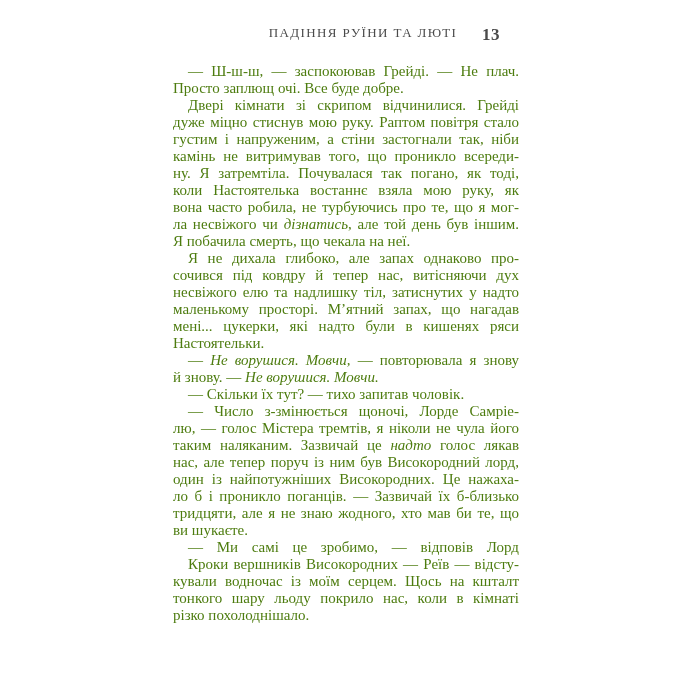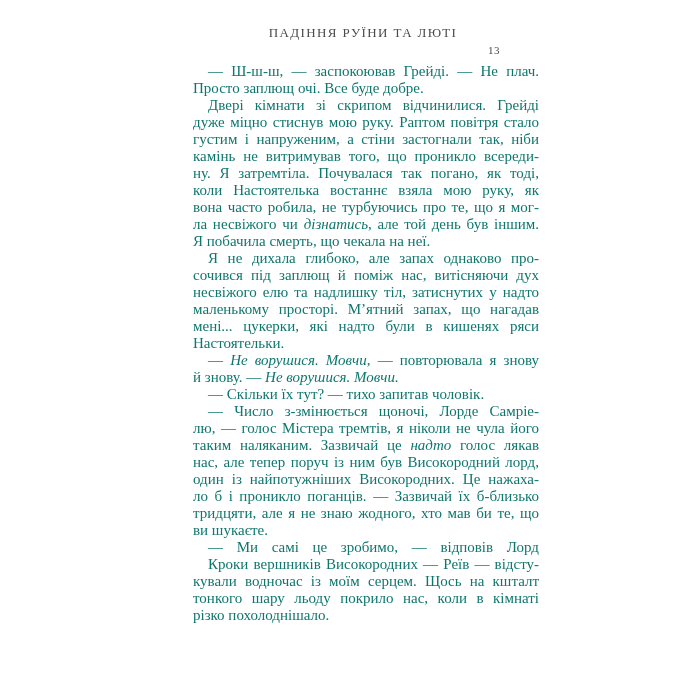--- a/index.html
+++ b/index.html
@@ -28,36 +28,36 @@
     position: relative;
     left: 17px;
     font-size: 13px;
     line-height: 14px;
     letter-spacing: 1.4px;
     color: #4a4a4a;
     white-space: nowrap;
   }
   .running-pagenum {
     position: absolute;
-    top: 18px;
+    top: 2px;
     right: 19px;
-    font-size: 11px;
+    font-size: 17px;
     line-height: 13px;
     letter-spacing: 0.5px;
     color: #4a4a4a;
+    font-weight: bold;
   }
   .page-text {
     position: absolute;
     top: 63px;
     left: 173px;
     width: 346px;
     font-size: 15px;
     line-height: 17px;
-    color: #0f766e;
-    margin-left: 20px;
+    color: #4d7c0f;
   }
   .para {
     margin: 0;
     padding: 0;
   }
   .tline {
     text-align: justify;
     text-align-last: justify;
     white-space: normal;
   }
@@ -91,21 +91,21 @@
         <div class="tline"><span>густим і напруженим, а стіни застогнали так, ніби</span></div>
         <div class="tline"><span>камінь не витримував того, що проникло всереди-</span></div>
         <div class="tline"><span>ну. Я затремтіла. Почувалася так погано, як тоді,</span></div>
         <div class="tline"><span>коли Настоятелька востаннє взяла мою руку, як</span></div>
         <div class="tline"><span>вона часто робила, не турбуючись про те, що я мог-</span></div>
         <div class="tline"><span>ла несвіжого чи </span><em>дізнатись</em><span>, але той день був іншим.</span></div>
         <div class="tline tline-last"><span>Я побачила смерть, що чекала на неї.</span></div>
       </div>
       <div class="para">
         <div class="tline tline-first"><span>Я не дихала глибоко, але запах однаково про-</span></div>
-        <div class="tline"><span>сочився під заплющ й поміж нас, витісняючи дух</span></div>
+        <div class="tline"><span>сочився під ковдру й тепер нас, витісняючи дух</span></div>
         <div class="tline"><span>несвіжого елю та надлишку тіл, затиснутих у надто</span></div>
         <div class="tline"><span>маленькому просторі. М’ятний запах, що нагадав</span></div>
         <div class="tline"><span>мені... цукерки, які надто були в кишенях ряси</span></div>
         <div class="tline tline-last"><span>Настоятельки.</span></div>
       </div>
       <div class="para">
         <div class="tline tline-first"><span>— </span><em>Не ворушися. Мовчи,</em><span> — повторювала я знову</span></div>
         <div class="tline tline-last"><span>й знову. — </span><em>Не ворушися. Мовчи.</em></div>
       </div>
       <div class="para">

